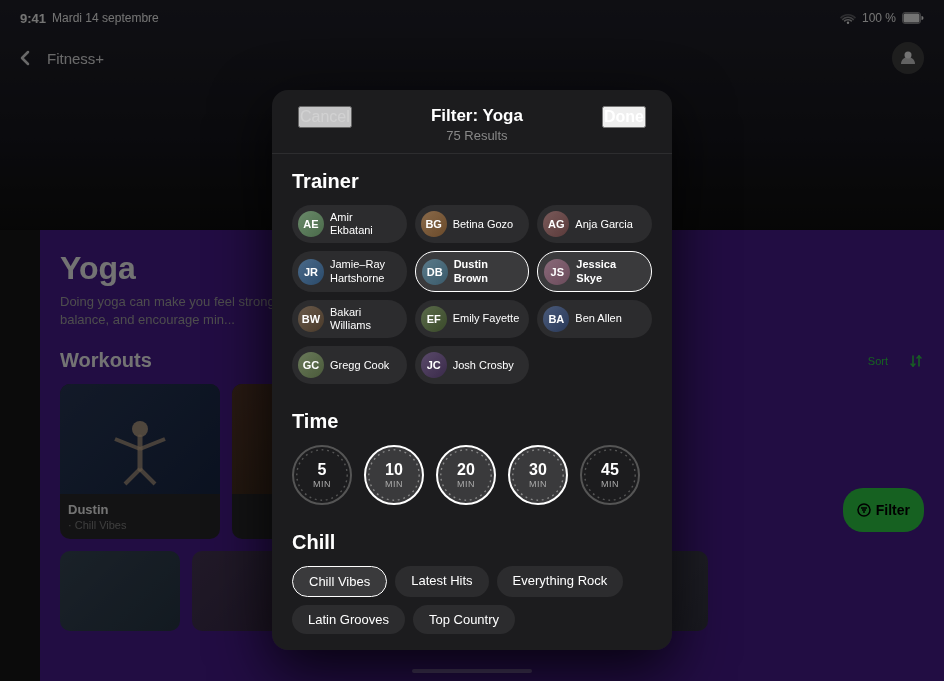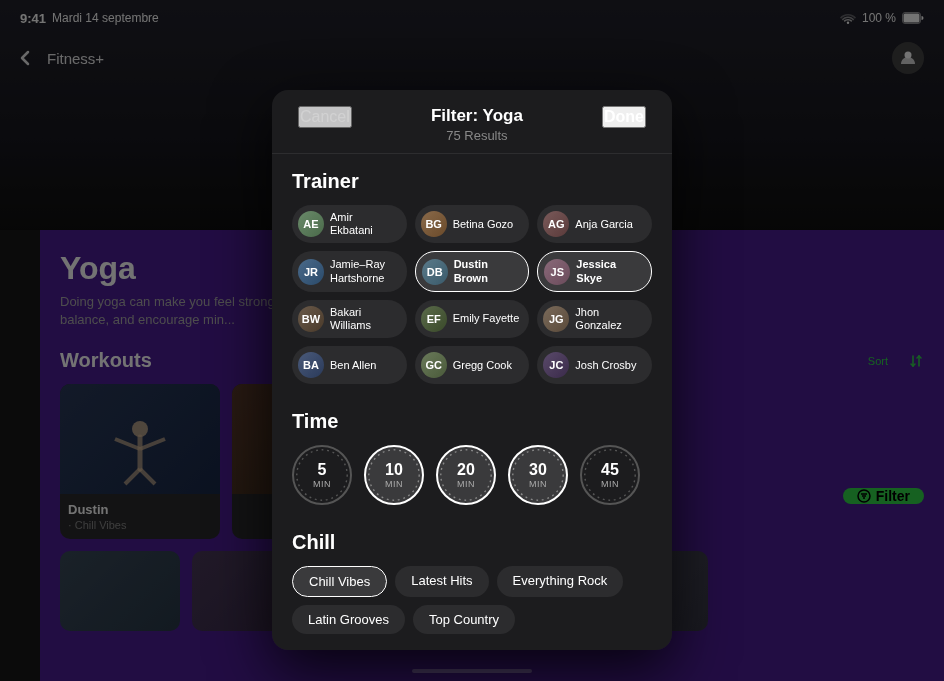--- a/index.html
+++ b/index.html
@@ -140,21 +140,21 @@
       align-items: center;
       gap: 20px;
     }
     .filter-btn {
       position: absolute;
       top: 258px;
       right: 20px;
       background: #32d74b;
       color: #000;
       border-radius: 20px;
-      padding: 0 14px;
+      padding: 14px 14px;
       font-size: 14px;
       font-weight: 600;
       display: flex;
       align-items: center;
       gap: 5px;
     }
 
     
     .workout-cards {
       display: flex;
@@ -572,24 +572,20 @@
         </div>
 
         <div class="trainer-chip">
           <div class="trainer-avatar av-bakari">BW</div>
           <span class="trainer-name">Bakari Williams</span>
         </div>
         <div class="trainer-chip">
           <div class="trainer-avatar av-emily">EF</div>
           <span class="trainer-name">Emily Fayette</span>
         </div>
-        <div class="trainer-chip">
-          <div class="trainer-avatar av-jhon">JG</div>
-          <span class="trainer-name">Jhon Gonzalez</span>
-        </div>
 
         <div class="trainer-chip">
           <div class="trainer-avatar av-ben">BA</div>
           <span class="trainer-name">Ben Allen</span>
         </div>
         <div class="trainer-chip">
           <div class="trainer-avatar av-gregg">GC</div>
           <span class="trainer-name">Gregg Cook</span>
         </div>
         <div class="trainer-chip">

